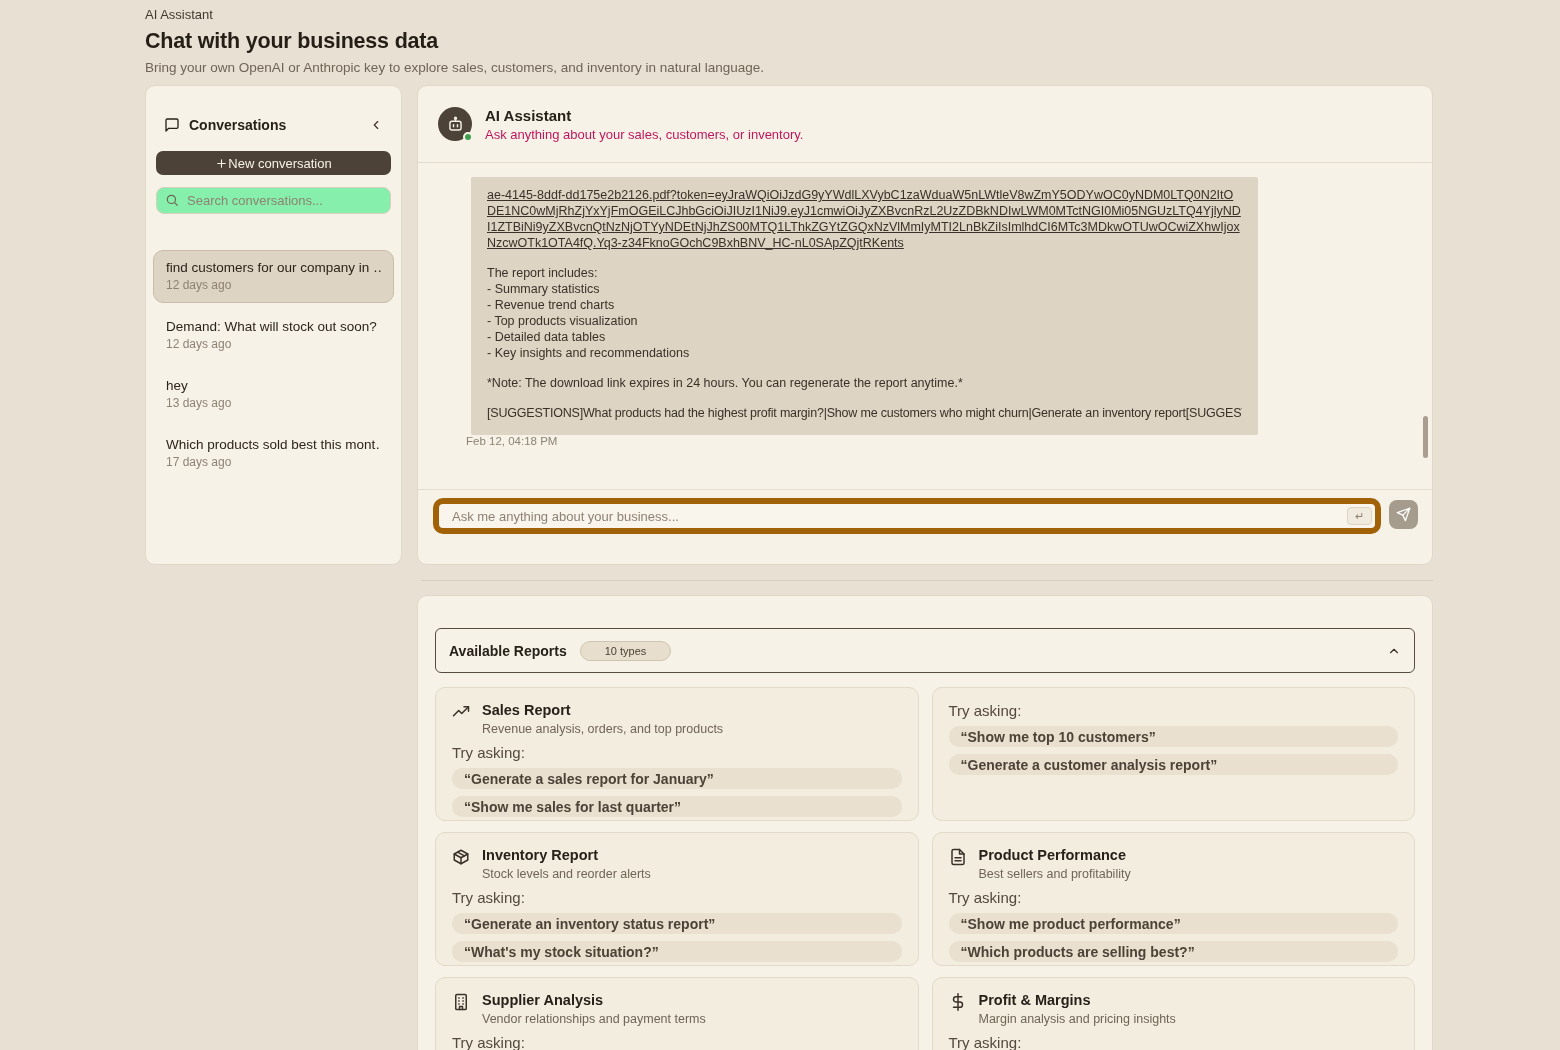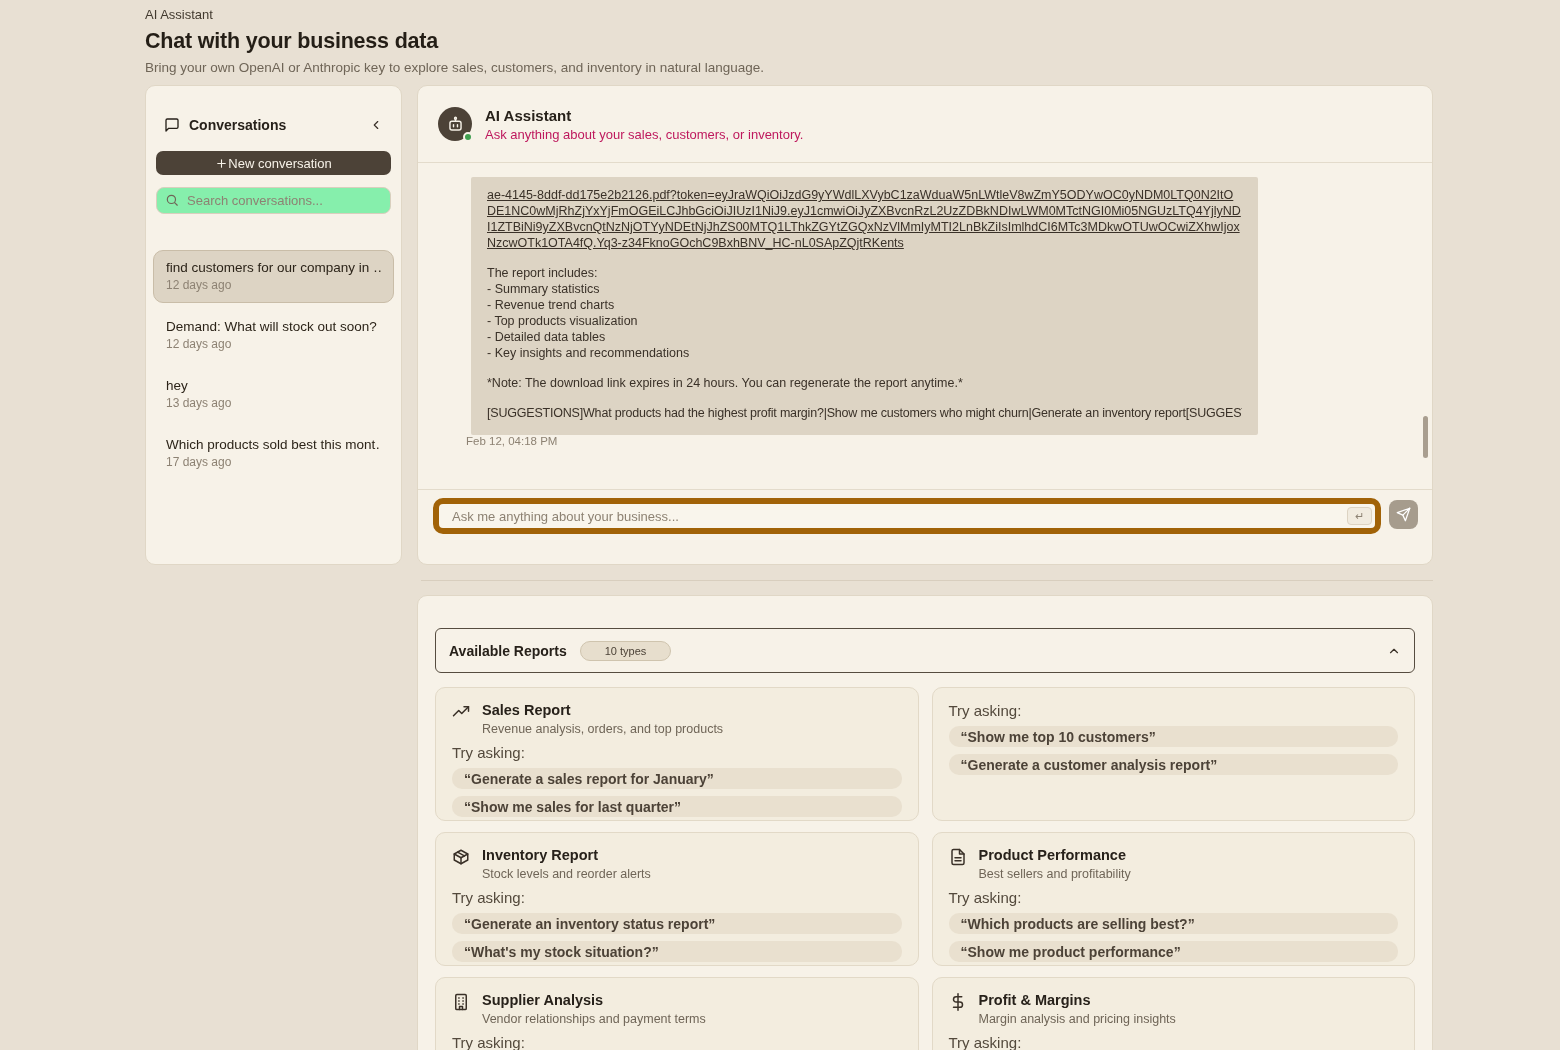--- a/index.html
+++ b/index.html
@@ -301,22 +301,22 @@
                 <line x1="8" y1="13" x2="16" y2="13"></line>
                 <line x1="8" y1="17" x2="16" y2="17"></line>
               </svg>
           </span>
           <div>
             <div class="card-title">Product Performance</div>
             <div class="card-sub">Best sellers and profitability</div>
           </div>
         </div>
         <div class="try-label">Try asking:</div>
+        <div class="chip">“Show me product performance”</div>
         <div class="chip">“Which products are selling best?”</div>
-        <div class="chip">“Show me product performance”</div>
       </div>
 
       <div class="card">
         <div class="card-head">
           <span class="card-icon">
             <svg width="18" height="18" viewBox="0 0 24 24" fill="none" stroke="currentColor" stroke-width="2" stroke-linecap="round" stroke-linejoin="round">
                 <rect x="5" y="2" width="14" height="20" rx="1.5"></rect>
                 <path d="M10 22v-4h4v4"></path>
                 <line x1="9" y1="6.5" x2="9.5" y2="6.5"></line>
                 <line x1="14.5" y1="6.5" x2="15" y2="6.5"></line>

